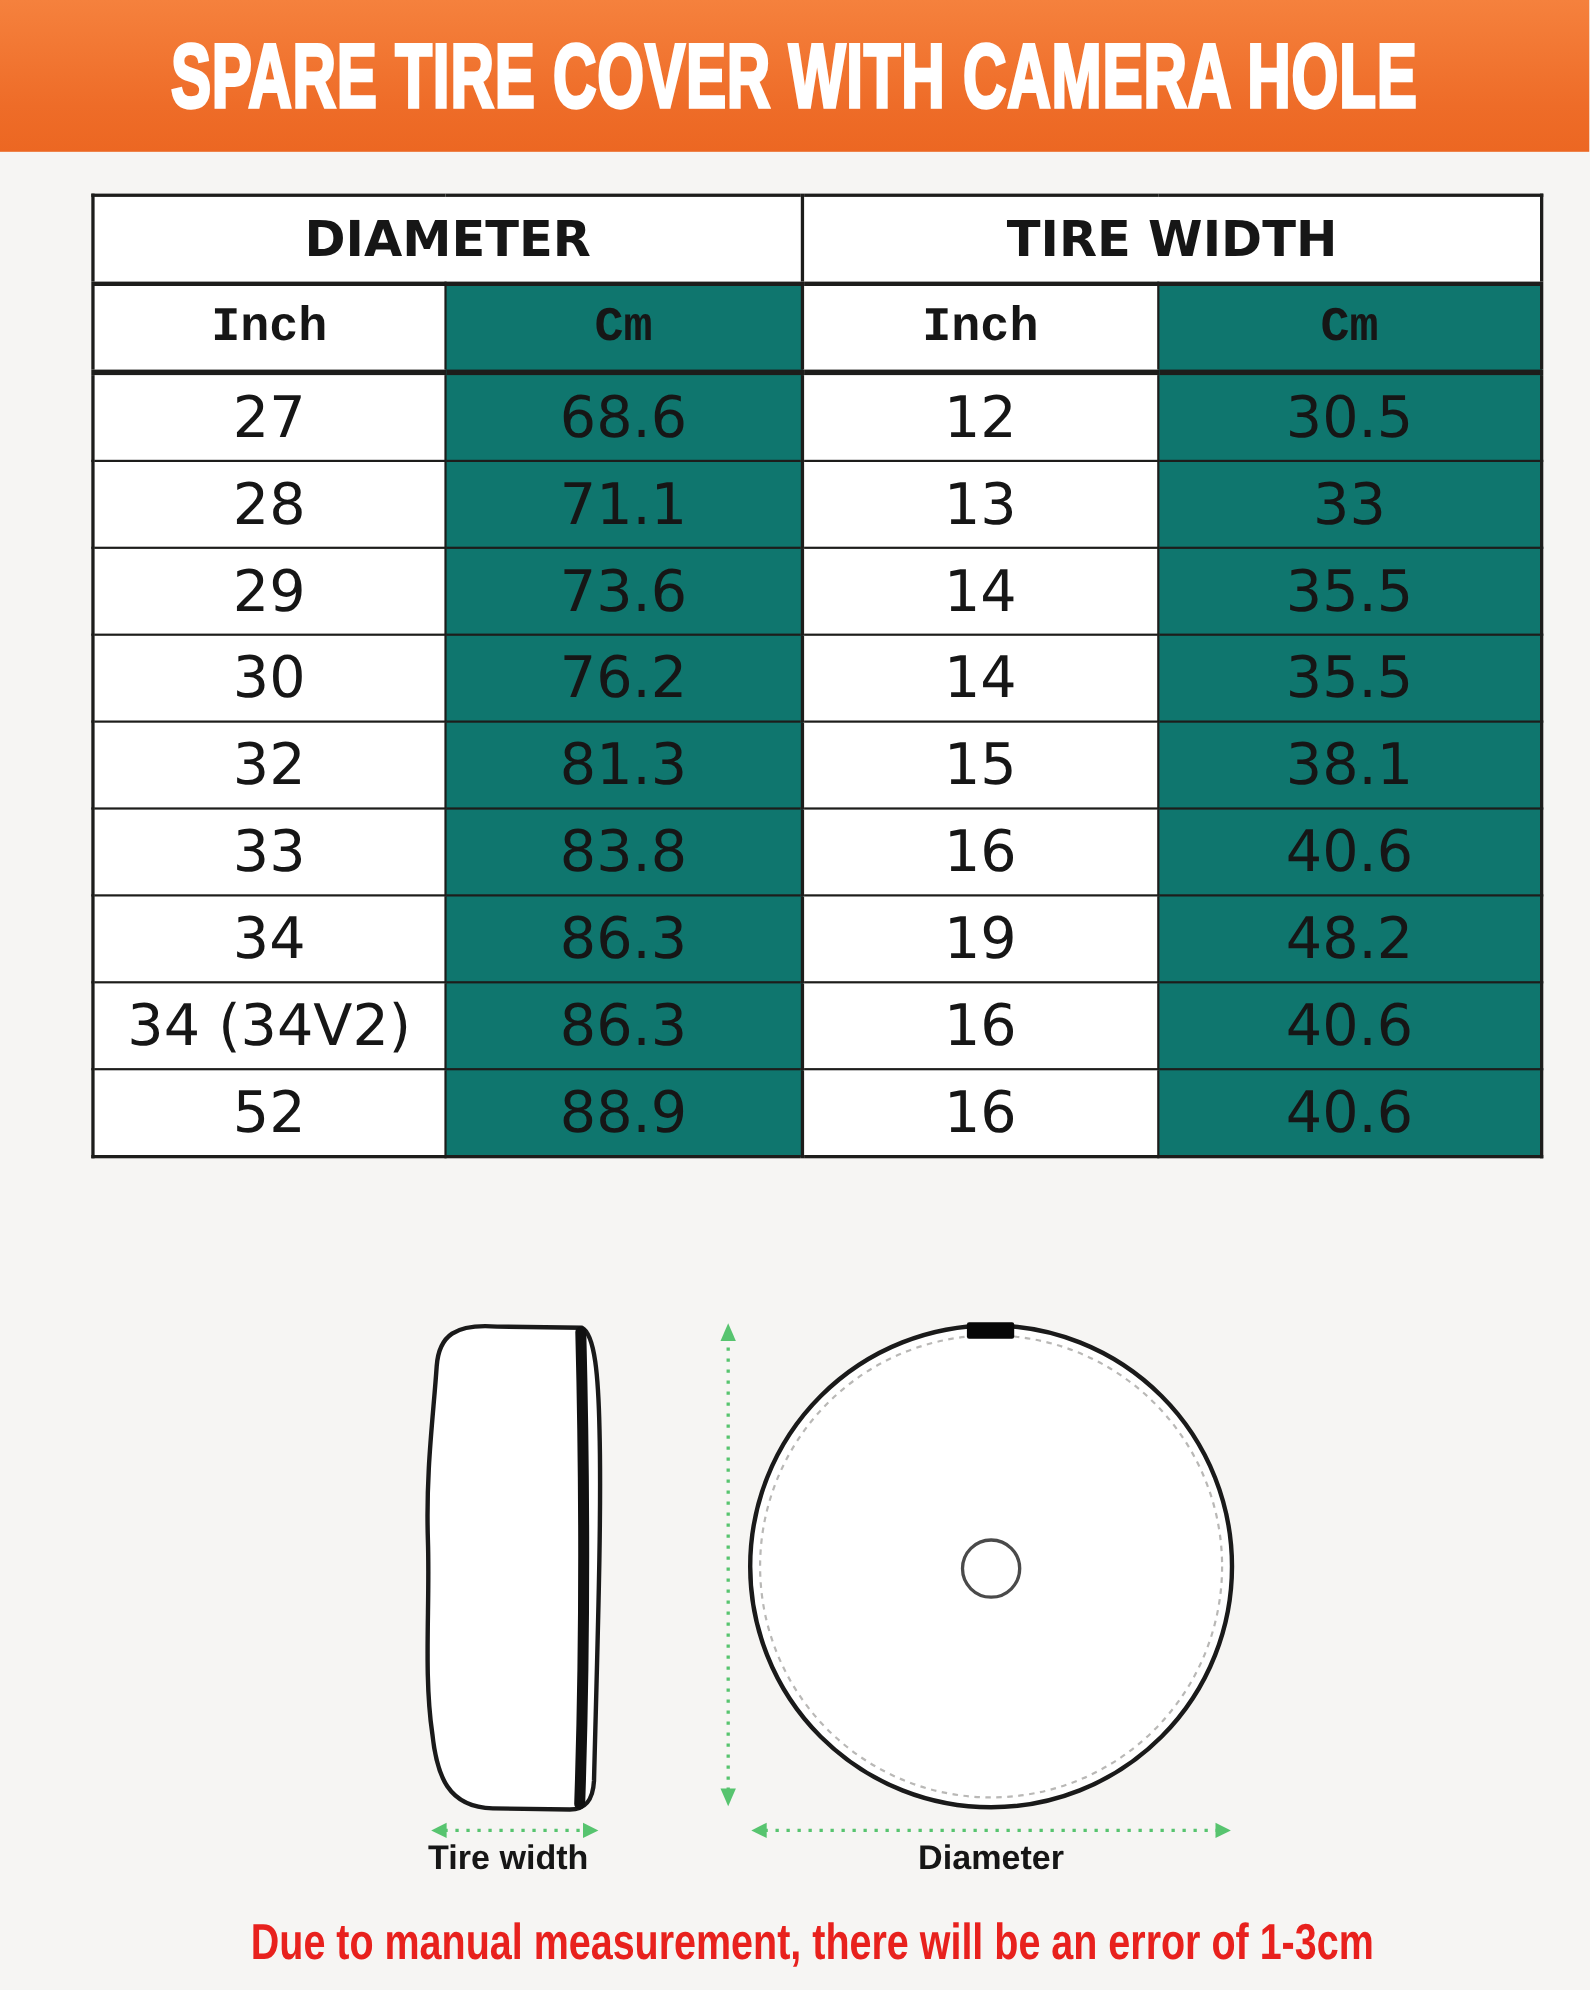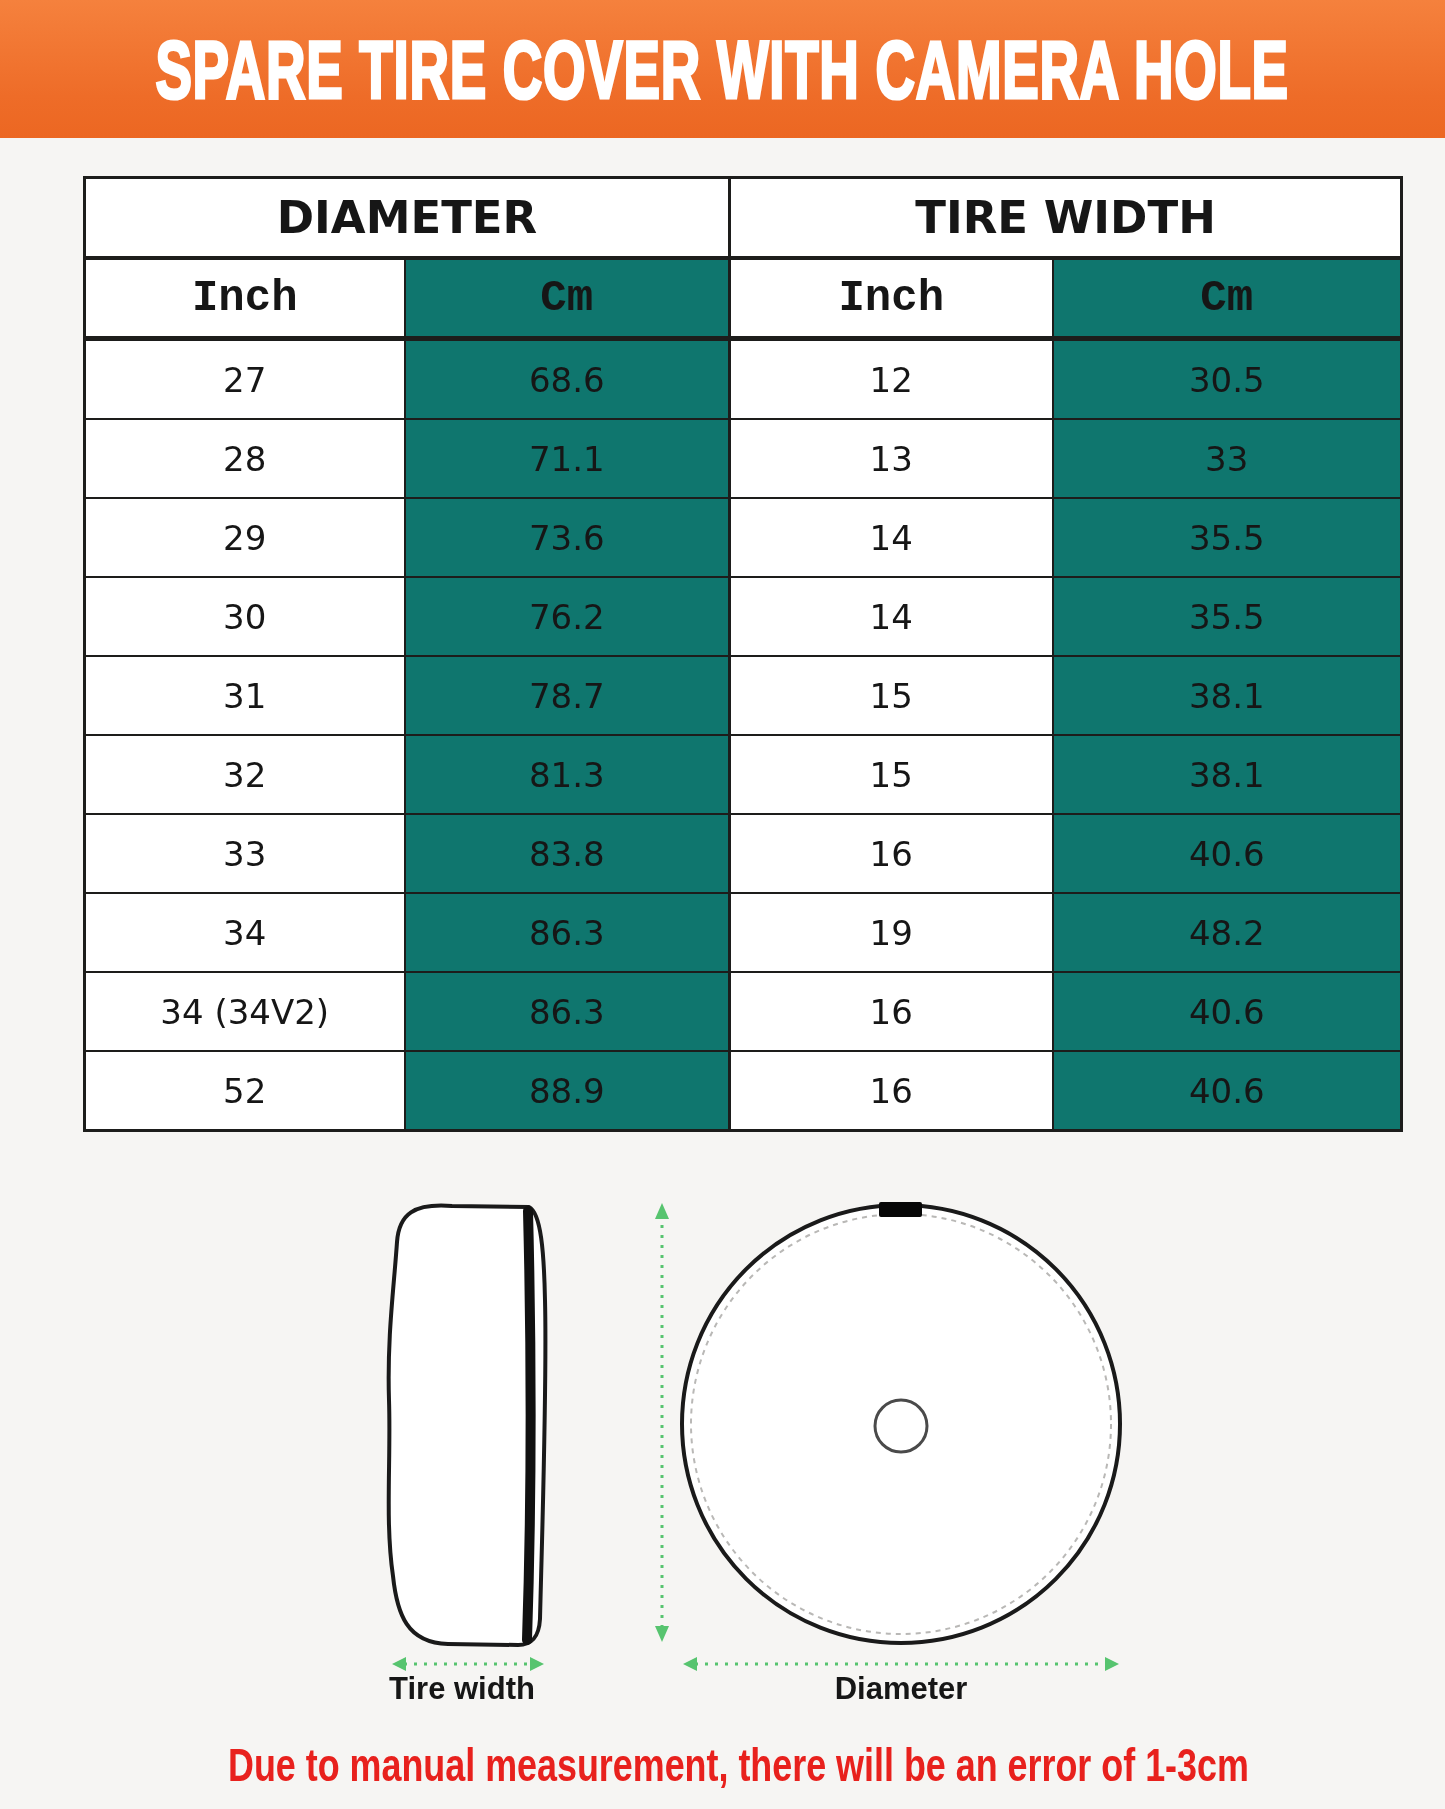--- a/index.html
+++ b/index.html
@@ -57,21 +57,21 @@
     height:76px;
     font-family:Liberation Mono, monospace;
     font-weight:700;
     font-size:44px;
     border-bottom-width:5px;
   }
   .size-table td{
     height:77px;
     font-family:"DejaVu Sans","Liberation Sans",sans-serif;
     font-weight:400;
-    font-size:34px;
+    font-size:52px;
   }
   .size-table .gray{background:#0f766e;}
   .size-table .white{background:#ffffff;}
   .size-table .main-left{border-left-width:3px;}
 
   
   svg.diagram{position:absolute;left:0;top:1150px;width:1445px;height:659px;}
   .outline{fill:#ffffff;stroke:#1a1a1a;stroke-width:4;stroke-linejoin:round;}
   .band{fill:none;stroke:#111111;stroke-width:10;stroke-linecap:round;}
   .dashline{stroke:#57c46f;stroke-width:3;fill:none;stroke-dasharray:3 7;}
@@ -144,26 +144,20 @@
         <td class="white main-left">14</td>
         <td class="gray">35.5</td>
       </tr>
       <tr>
         <td class="white">30</td>
         <td class="gray">76.2</td>
         <td class="white main-left">14</td>
         <td class="gray">35.5</td>
       </tr>
       <tr>
-        <td class="white">31</td>
-        <td class="gray">78.7</td>
-        <td class="white main-left">15</td>
-        <td class="gray">38.1</td>
-      </tr>
-      <tr>
         <td class="white">32</td>
         <td class="gray">81.3</td>
         <td class="white main-left">15</td>
         <td class="gray">38.1</td>
       </tr>
       <tr>
         <td class="white">33</td>
         <td class="gray">83.8</td>
         <td class="white main-left">16</td>
         <td class="gray">40.6</td>

